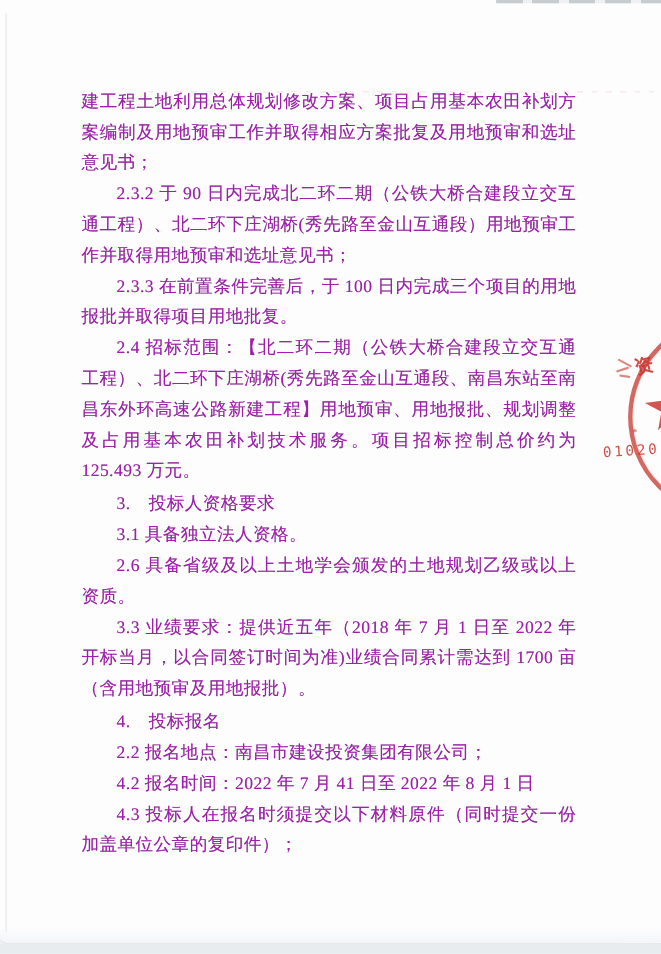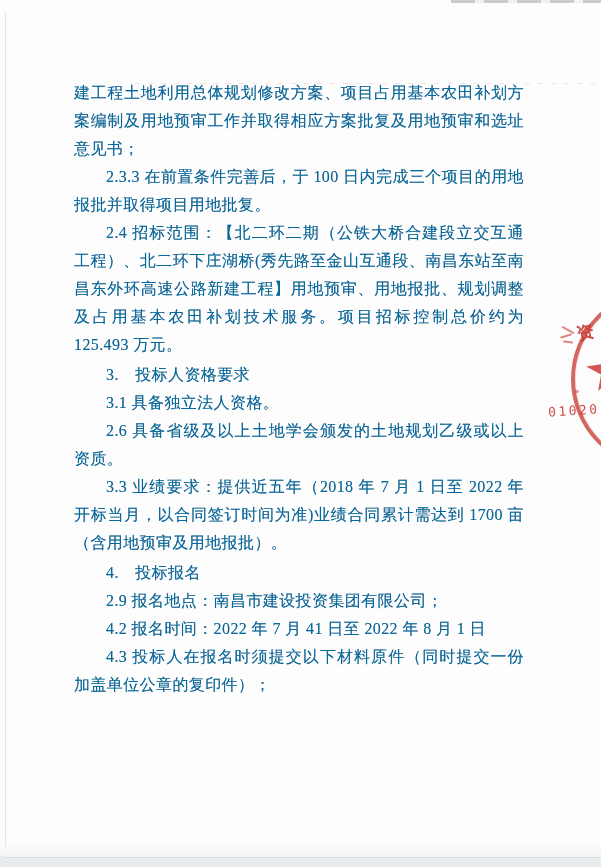--- a/index.html
+++ b/index.html
@@ -34,21 +34,21 @@
     background: repeating-linear-gradient(90deg, #aab2b8 0 24px, #e7eaec 24px 33px);
     opacity: .65;
   }
   .fold-line {
     position: absolute; top: 83px; left: 135px; right: 0; height: 1px;
     background: repeating-linear-gradient(90deg, rgba(222,140,140,.45) 0 5px, transparent 5px 13px);
     opacity: .55;
   }
   .content {
     position: absolute; left: 74px; top: 79px; width: 450px;
-    color: #0369a1;
+    color: #a21caf;
     font-size: 16px; line-height: 28px;
     letter-spacing: .4px;
     text-align: justify;
     text-shadow: 0 0 .5px rgba(60,60,60,.45);
   }
   .para { margin: 0; text-justify: inter-ideograph; }
   .para.indent { text-indent: 32px; }
   .para.heading { font-weight: normal; margin-top: 2px; }
   
   .seal { position: absolute; inset: 0; pointer-events: none; }
@@ -89,28 +89,29 @@
 </head>
 <body>
 
 <div class="page">
   <div class="top-edge-artifact"></div>
   <div class="fold-line"></div>
   <div class="left-edge"></div>
 
   <div class="content">
       <p class="para body">建工程土地利用总体规划修改方案、项目占用基本农田补划方案编制及用地预审工作并取得相应方案批复及用地预审和选址意见书；</p>
+      <p class="para body indent">2.3.2 于 90 日内完成北二环二期（公铁大桥合建段立交互通工程）、北二环下庄湖桥(秀先路至金山互通段）用地预审工作并取得用地预审和选址意见书；</p>
       <p class="para body indent">2.3.3 在前置条件完善后，于 100 日内完成三个项目的用地报批并取得项目用地批复。</p>
       <p class="para body indent">2.4 招标范围：【北二环二期（公铁大桥合建段立交互通工程）、北二环下庄湖桥(秀先路至金山互通段、南昌东站至南昌东外环高速公路新建工程】用地预审、用地报批、规划调整及占用基本农田补划技术服务。项目招标控制总价约为 125.493 万元。</p>
       <p class="para heading indent">3.　投标人资格要求</p>
       <p class="para body indent">3.1 具备独立法人资格。</p>
       <p class="para body indent">2.6 具备省级及以上土地学会颁发的土地规划乙级或以上资质。</p>
       <p class="para body indent">3.3 业绩要求：提供近五年（2018 年 7 月 1 日至 2022 年开标当月，以合同签订时间为准)业绩合同累计需达到 1700 亩（含用地预审及用地报批）。</p>
       <p class="para heading indent">4.　投标报名</p>
-      <p class="para body indent">2.9 报名地点：南昌市建设投资集团有限公司；</p>
+      <p class="para body indent">2.2 报名地点：南昌市建设投资集团有限公司；</p>
       <p class="para body indent">4.2 报名时间：2022 年 7 月 41 日至 2022 年 8 月 1 日</p>
       <p class="para body indent">4.3 投标人在报名时须提交以下材料原件（同时提交一份加盖单位公章的复印件）；</p>
     </div>
 
   <div class="seal">
     <div class="seal-ring"></div>
     <div class="seal-star">★</div>
     <div class="seal-char">资</div>
     <div class="seal-mark m1"></div>
     <div class="seal-mark m2"></div>

